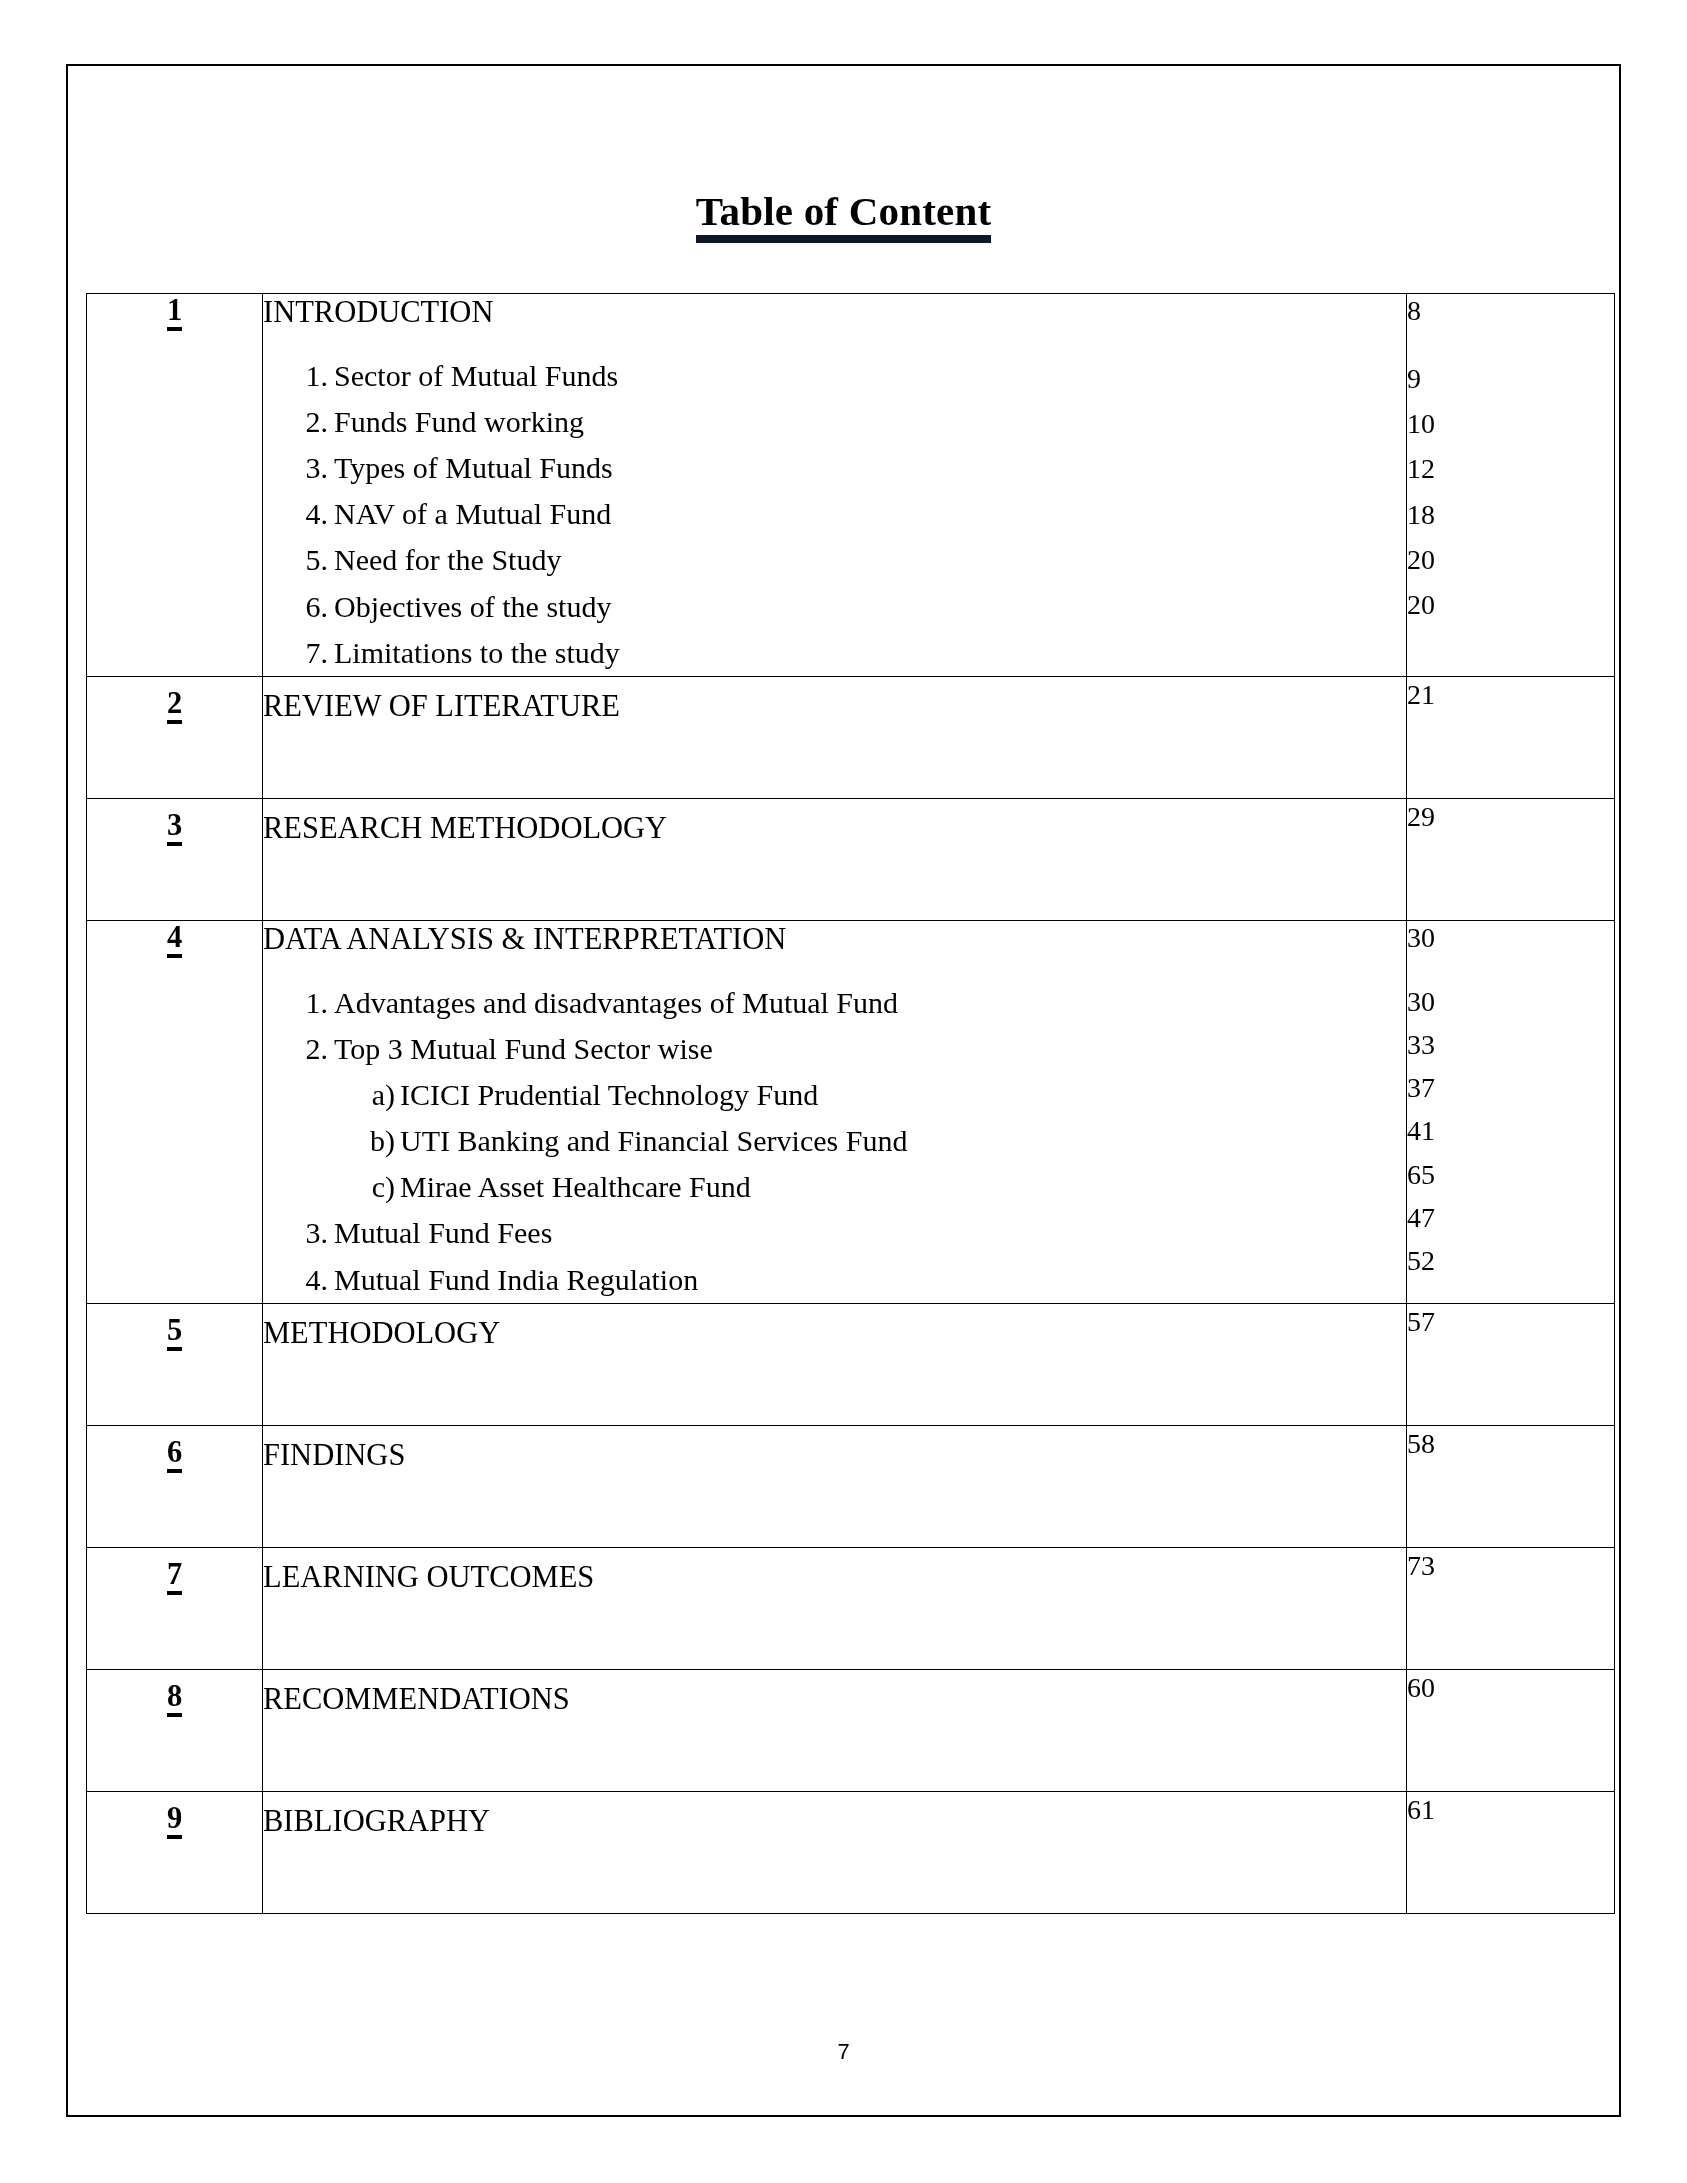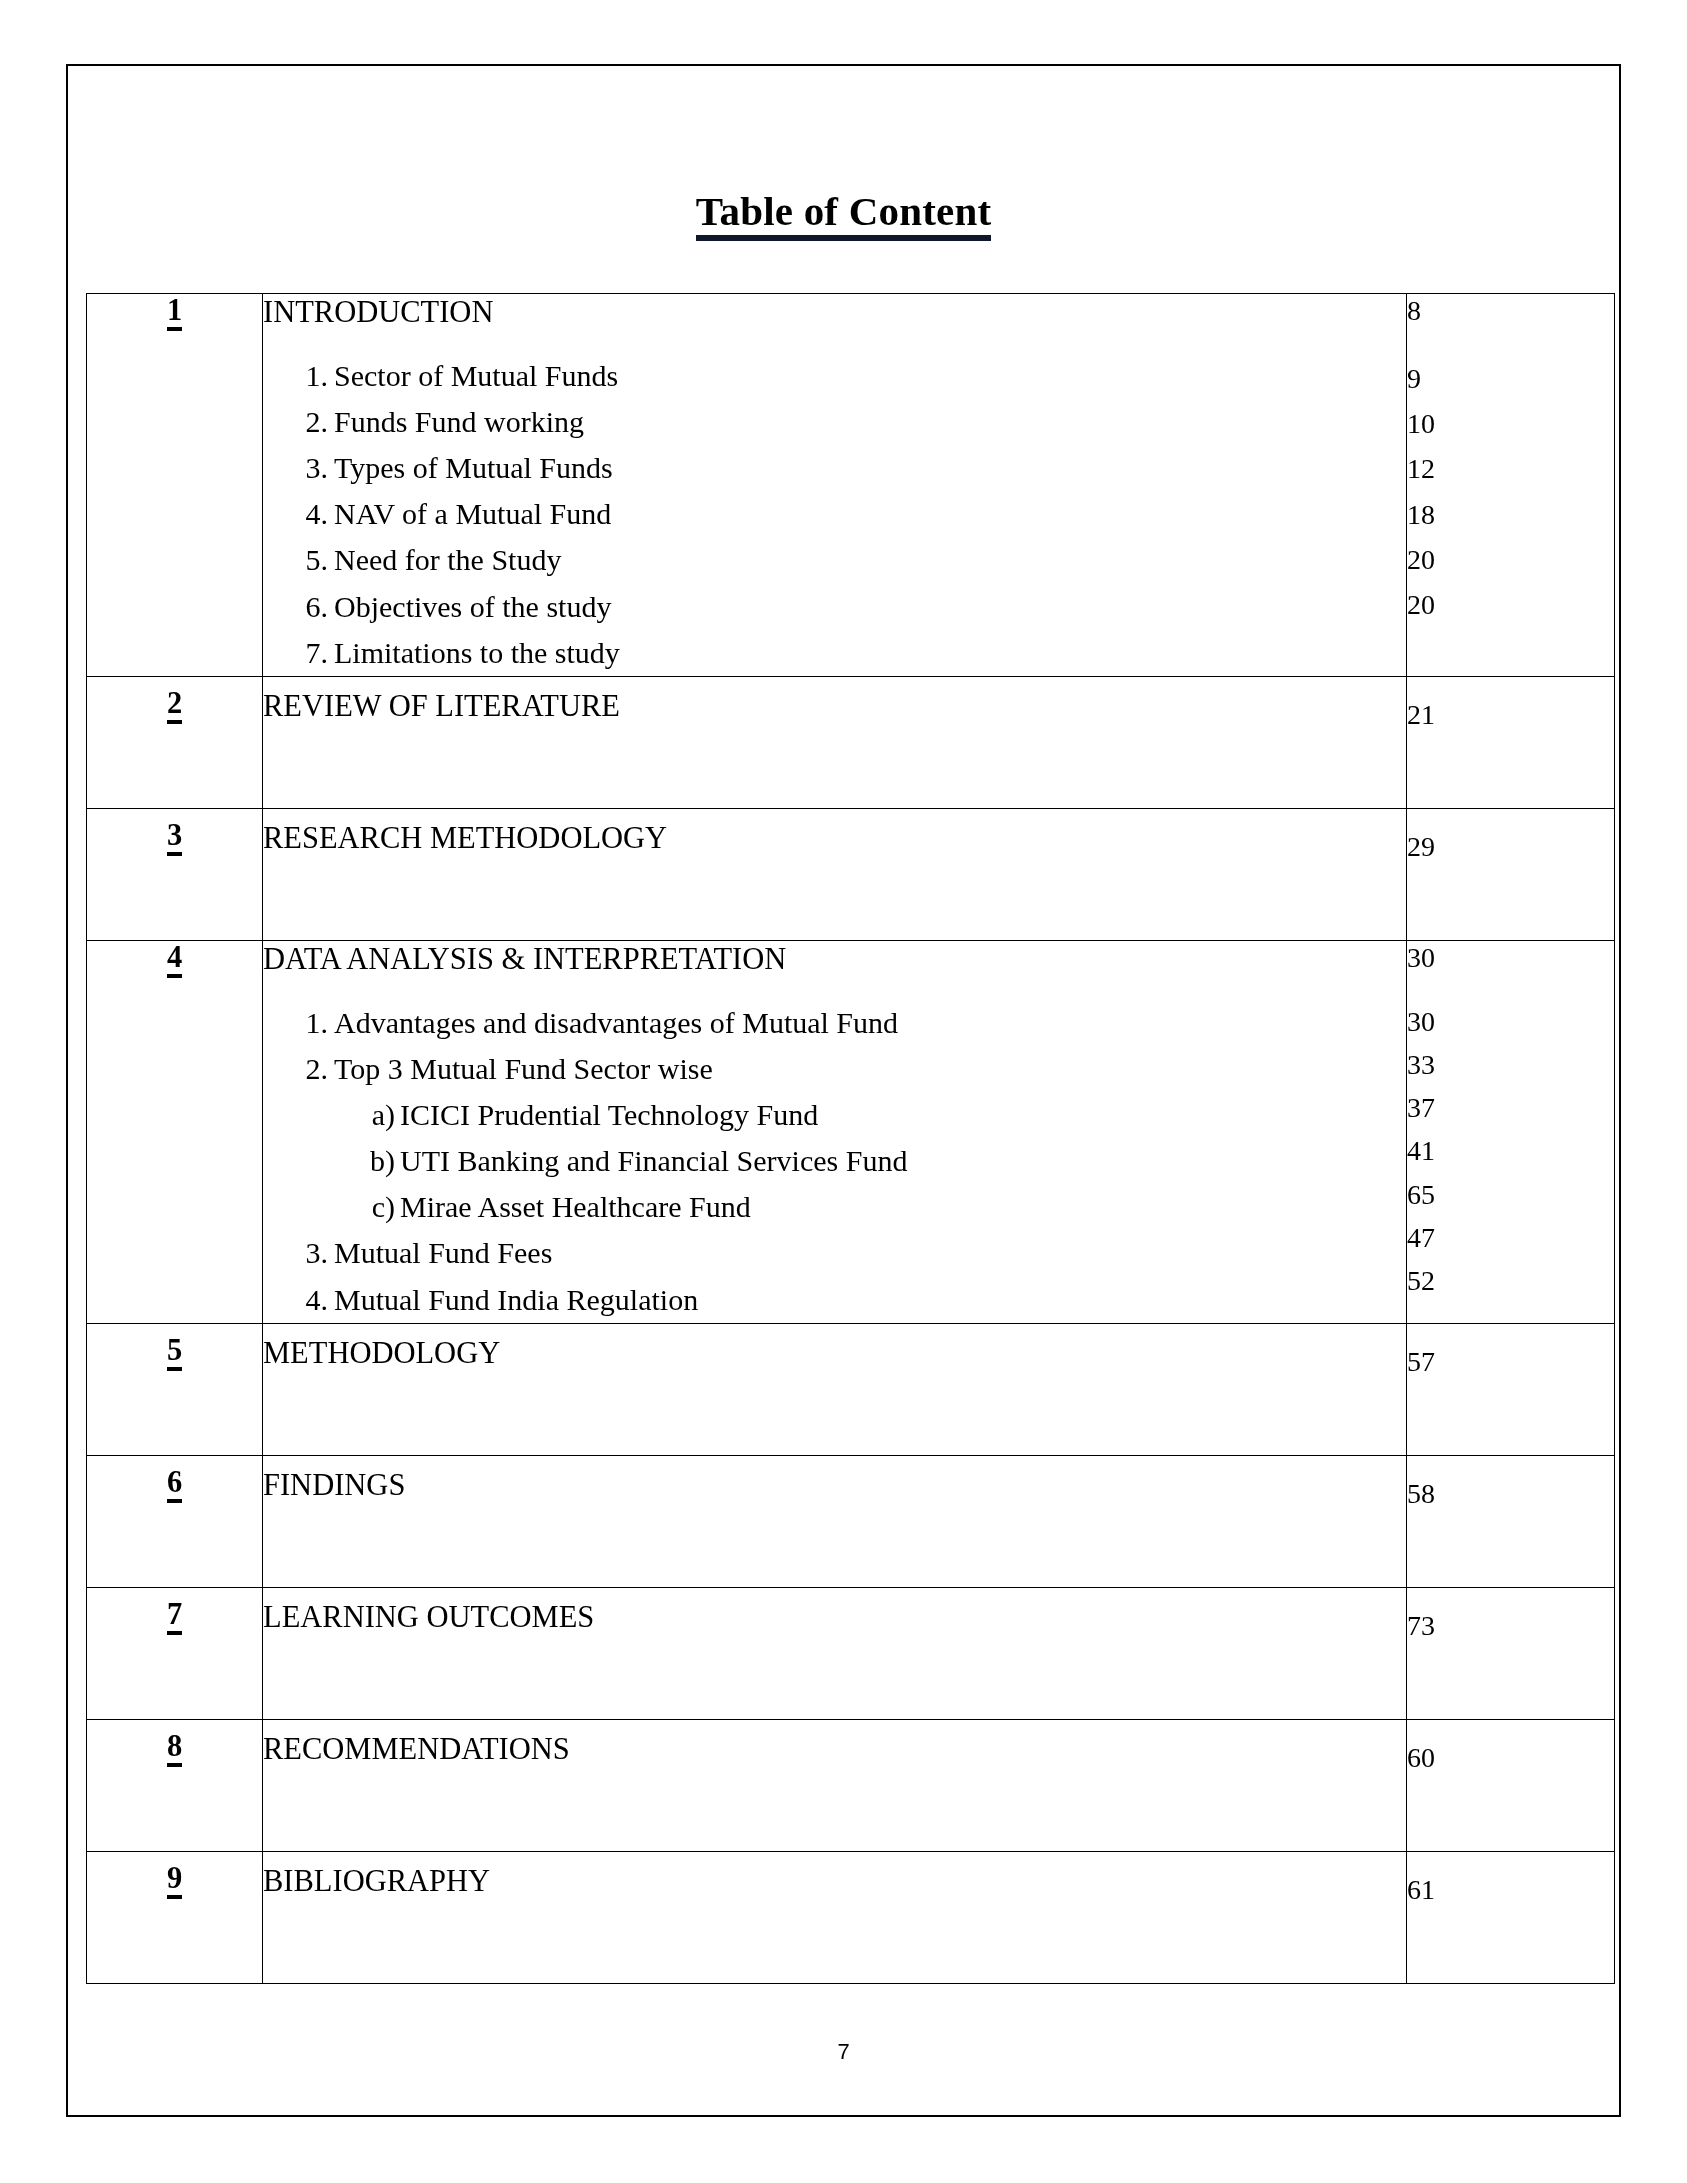--- a/index.html
+++ b/index.html
@@ -34,21 +34,21 @@
     left: 0;
     top: 124px;
     width: 100%;
     text-align: center;
   }
   .doc-title {
     display: inline-block;
     font-size: 41px;
     font-weight: bold;
     letter-spacing: 0.2px;
-    border-bottom: 6px solid #0f172a;
+    border-bottom: 8px solid #0f172a;
     padding-bottom: 1.6px;
     line-height: 1.05;
   }
 
   
   .toc-table {
     position: absolute;
     left: 18px;
     top: 227px;
     width: 1529px;
@@ -156,21 +156,21 @@
     font-size: 28px;
     line-height: 1.62;
   }
   .page-sub.ch4 { margin-top: 25px; }
   .page-sub.ch4 div { line-height: 1.545; }
 
   
   .simple-row td { height: 110px; }
   .simple-row .desc-cell { padding-top: 11px; }
   .simple-row .ch-cell   { padding-top: 10px; }
-  .simple-row .page-cell { padding-top: 21px; }
+  .simple-row .page-cell { padding-top: 1px; }
 
   
   .footer-page-number {
     position: absolute;
     left: 0;
     top: 1973px;
     width: 100%;
     text-align: center;
     font-family: "Liberation Sans", "DejaVu Sans", sans-serif;
     font-size: 22px;

